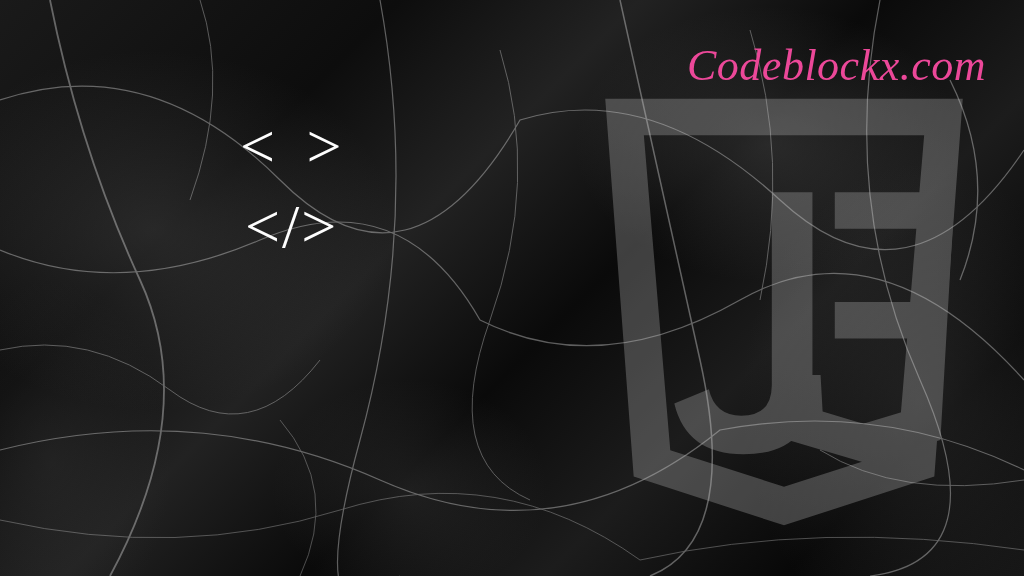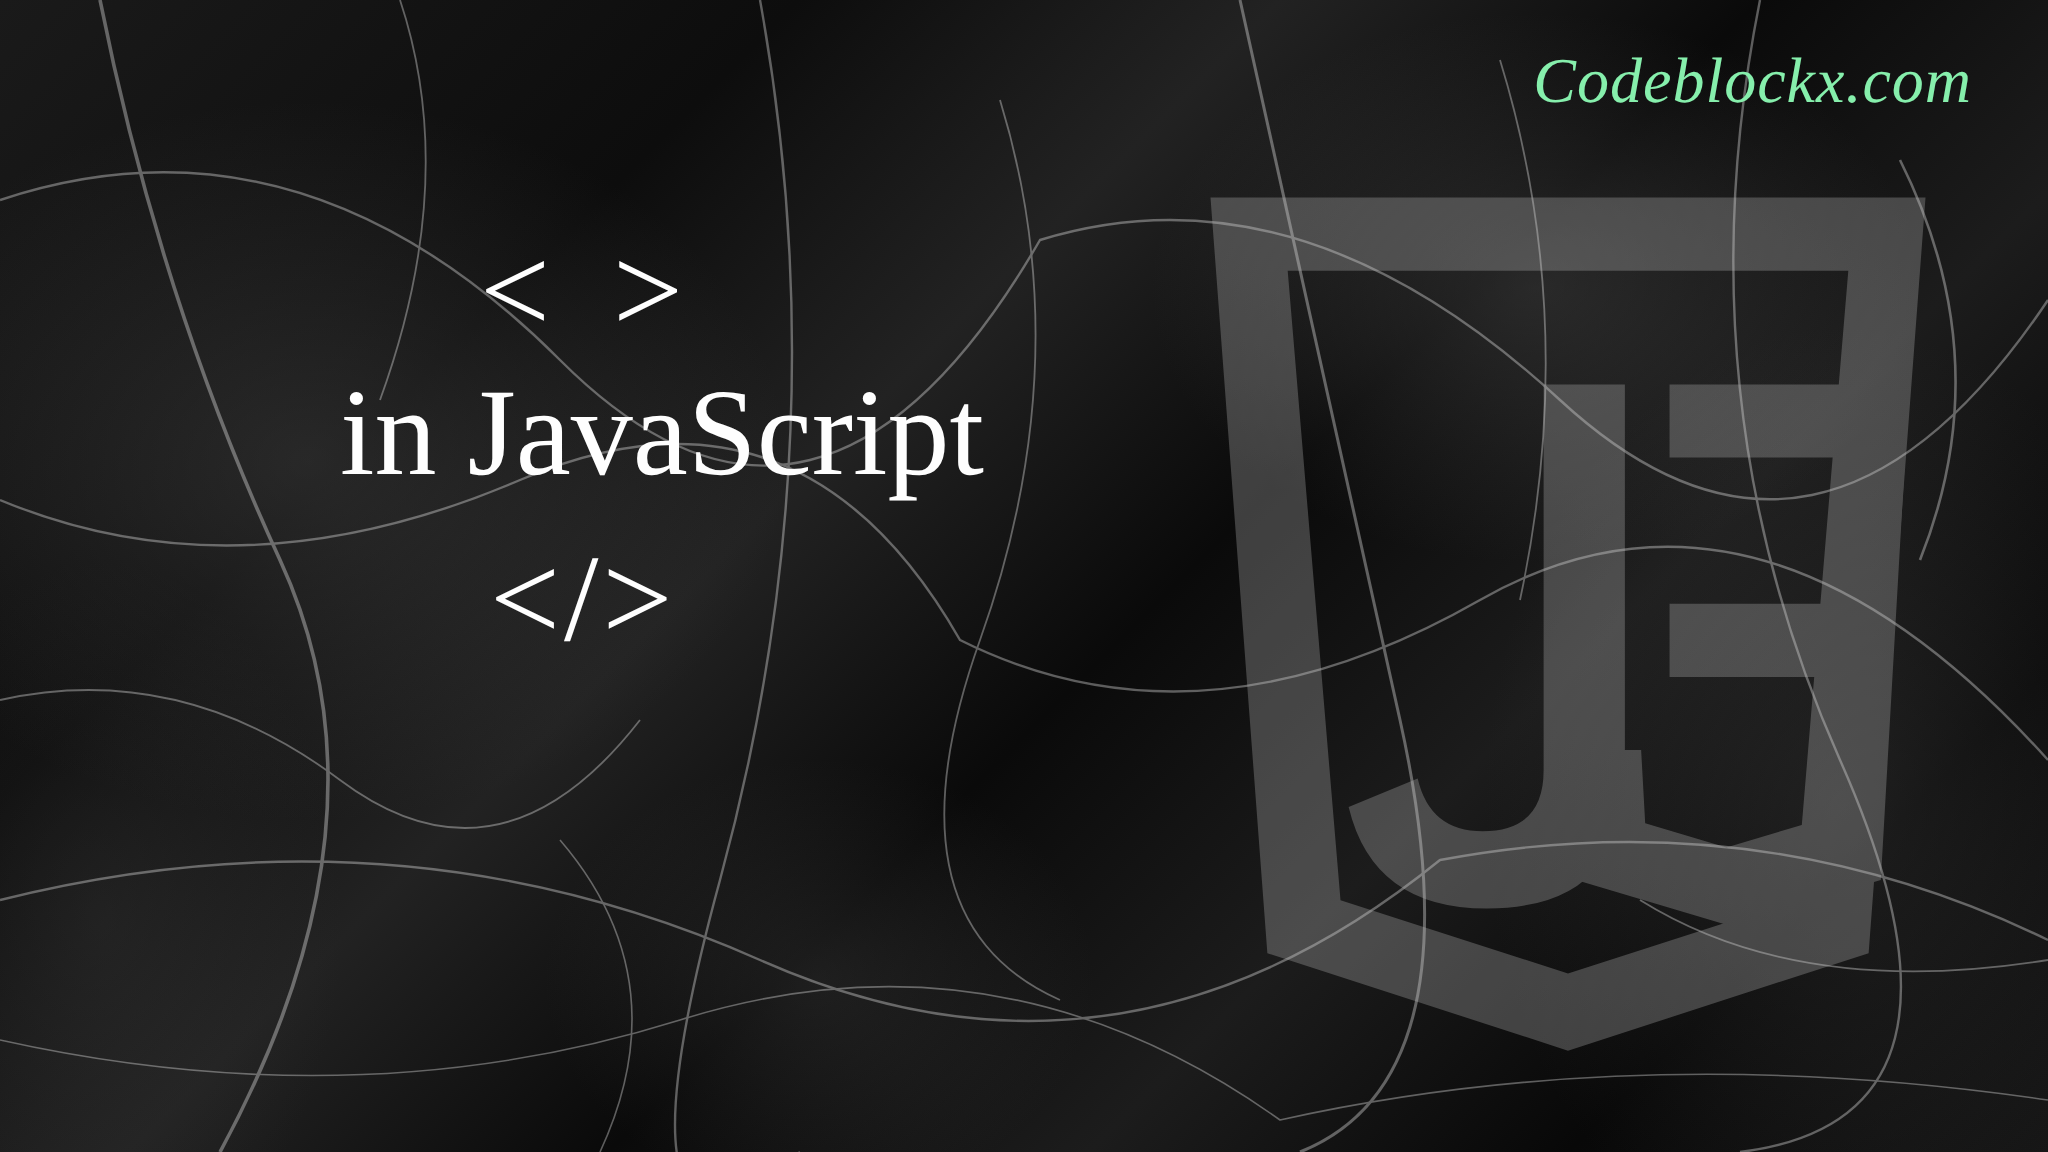--- a/index.html
+++ b/index.html
@@ -17,24 +17,24 @@
         radial-gradient(ellipse 300px 400px at 90% 70%, rgba(70,70,70,0.35), transparent 60%),
         radial-gradient(ellipse 250px 200px at 40% 85%, rgba(75,75,75,0.3), transparent 55%),
         radial-gradient(ellipse 200px 300px at 5% 80%, rgba(60,60,60,0.3), transparent 60%),
         linear-gradient(135deg, #1a1a1a 0%, #0d0d0d 25%, #222 40%, #0a0a0a 55%, #1c1c1c 70%, #080808 85%, #151515 100%);
     }
     .veins {
       position: absolute; inset: 0; opacity: 0.5; mix-blend-mode: screen;
     }
     .header-brand {
       position: absolute;
-      top: 22px; right: 38px;
-      color: #86efac;
+      top: 40px; right: 38px;
+      color: #ec4899;
       font-style: italic;
-      font-size: 32px;
+      font-size: 44px;
       font-family: Georgia, serif;
       letter-spacing: 0.5px;
     }
     .js-logo {
       position: absolute;
       right: -20px;
       top: 50px;
       width: 520px; height: 520px;
       opacity: 0.28;
     }
@@ -104,15 +104,14 @@
     <path d="M80 48 L432 48 L404 420 L256 468 L108 420 Z M118 84 L144 394 L256 430 L368 394 L394 84 Z"></path>
     <path d="M244 140 L244 330 Q244 360 214 360 Q188 360 182 334 L148 348 Q160 398 216 398 Q284 398 284 332 L284 140 Z"></path>
     <path d="M306 140 L306 176 L390 176 L384 248 L306 248 L306 284 L380 284 L374 356 L334 368 L294 356 L292 320 L256 320 L260 384 L334 406 L410 384 L424 140 Z"></path>
   </g>
 </svg>
 
 <div class="header-brand">Codeblockx.com</div>
 
 <div class="content">
   <div class="open-tag">&lt; &gt;</div>
-  <div class="subtitle">in JavaScript</div>
   <div class="close-tag">&lt;/&gt;</div>
 </div>
 
 </body></html>

